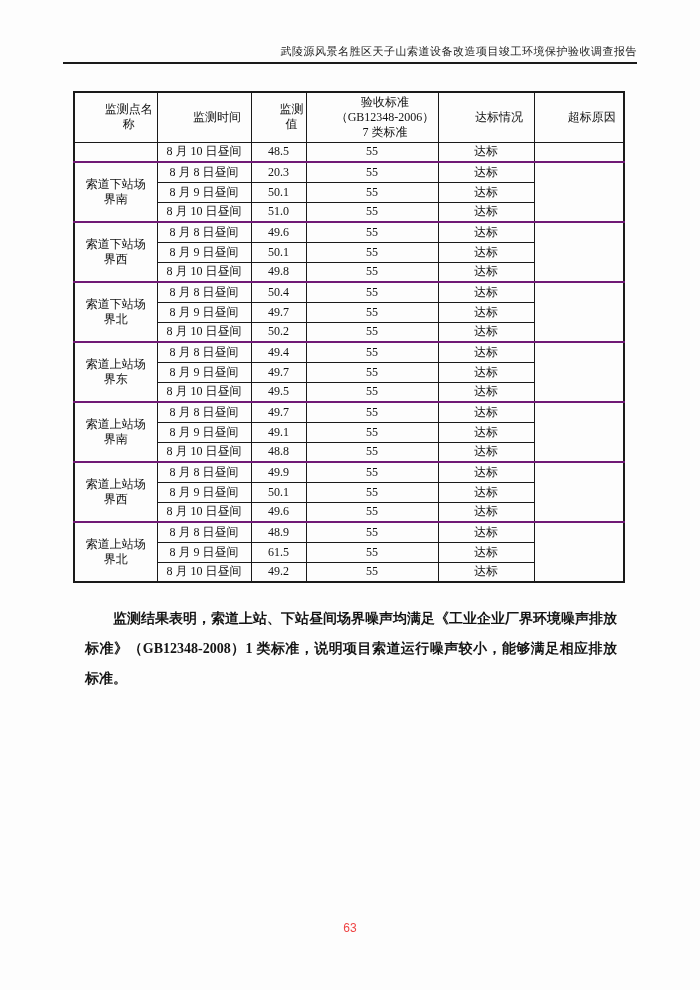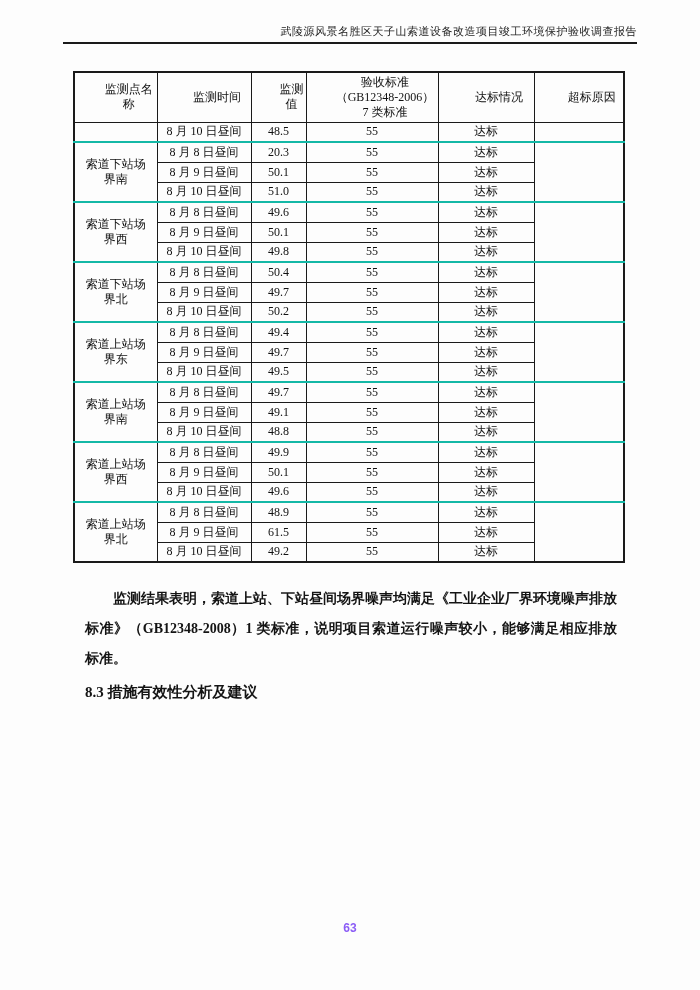--- a/index.html
+++ b/index.html
@@ -9,21 +9,21 @@
     position: relative;
     width: 700px;
     height: 990px;
     margin: 0 auto;
     background: #fdfdfd;
     overflow: hidden;
   }
   
   .running-header {
     margin: 0 63px;
-    padding-top: 24px;
+    padding-top: 44px;
     padding-bottom: 3px;
     border-bottom: 2px solid #1a1a1a;
     text-align: right;
     font-size: 11px;
     letter-spacing: 0.5px;
     color: #222;
   }
   
   table.monitor {
     border-collapse: collapse;
@@ -43,21 +43,21 @@
     overflow: hidden;
   }
   table.monitor th { height: 50px; line-height: 15px; padding-left: 28px; }
   table.monitor td { height: 20px; line-height: 15px; }
   col.c1 { width: 83px; }
   col.c2 { width: 94px; }
   col.c3 { width: 55px; }
   col.c4 { width: 132px; }
   col.c5 { width: 96px; }
   col.c6 { width: 90px; }
-  tr.gs td { border-top: 2px solid #14b8a6; margin-left: 32px; }
+  tr.gs td { border-top: 2px solid #701a75; margin-left: 32px; }
   table.monitor tr:first-child td { border-top: 1px solid #1a1a1a; }
   
   .body-text {
     margin: 21px 83px 0 85px;
     font-size: 14px;
     line-height: 30px;
     text-align: justify;
     color: #141414;
   }
   .body-text p.indent { text-indent: 2em; font-weight: bold; }
@@ -68,22 +68,21 @@
     margin: 5px 0 2px 0;
   }
   
   .page-number {
     position: absolute;
     left: 0; right: 0;
     bottom: 55px;
     text-align: center;
     font-size: 12px;
     font-family: "Liberation Sans", "DejaVu Sans", sans-serif;
-    color: #8b5cf6;
-    font-weight: bold;
+    color: #ef4444;
   }
 </style>
 </head>
 <body>
 
 <div class="page">
 
   <div class="running-header">武陵源风景名胜区天子山索道设备改造项目竣工环境保护验收调查报告</div>
 
   <table class="monitor">
@@ -285,18 +284,17 @@
         <td>8 月 10 日昼间</td>
         <td>49.2</td>
         <td>55</td>
         <td>达标</td>
       </tr>
     </tbody>
   </table>
 
   <div class="body-text">
     <p class="indent">监测结果表明，索道上站、下站昼间场界噪声均满足《工业企业厂界环境噪声排放标准》（GB12348-2008）1 类标准，说明项目索道运行噪声较小，能够满足相应排放标准。</p>
-    <div class="section-heading">8.3 措施有效性分析及建议</div>
   </div>
 
   <div class="page-number">63</div>
 
 </div>
 
 </body></html>

